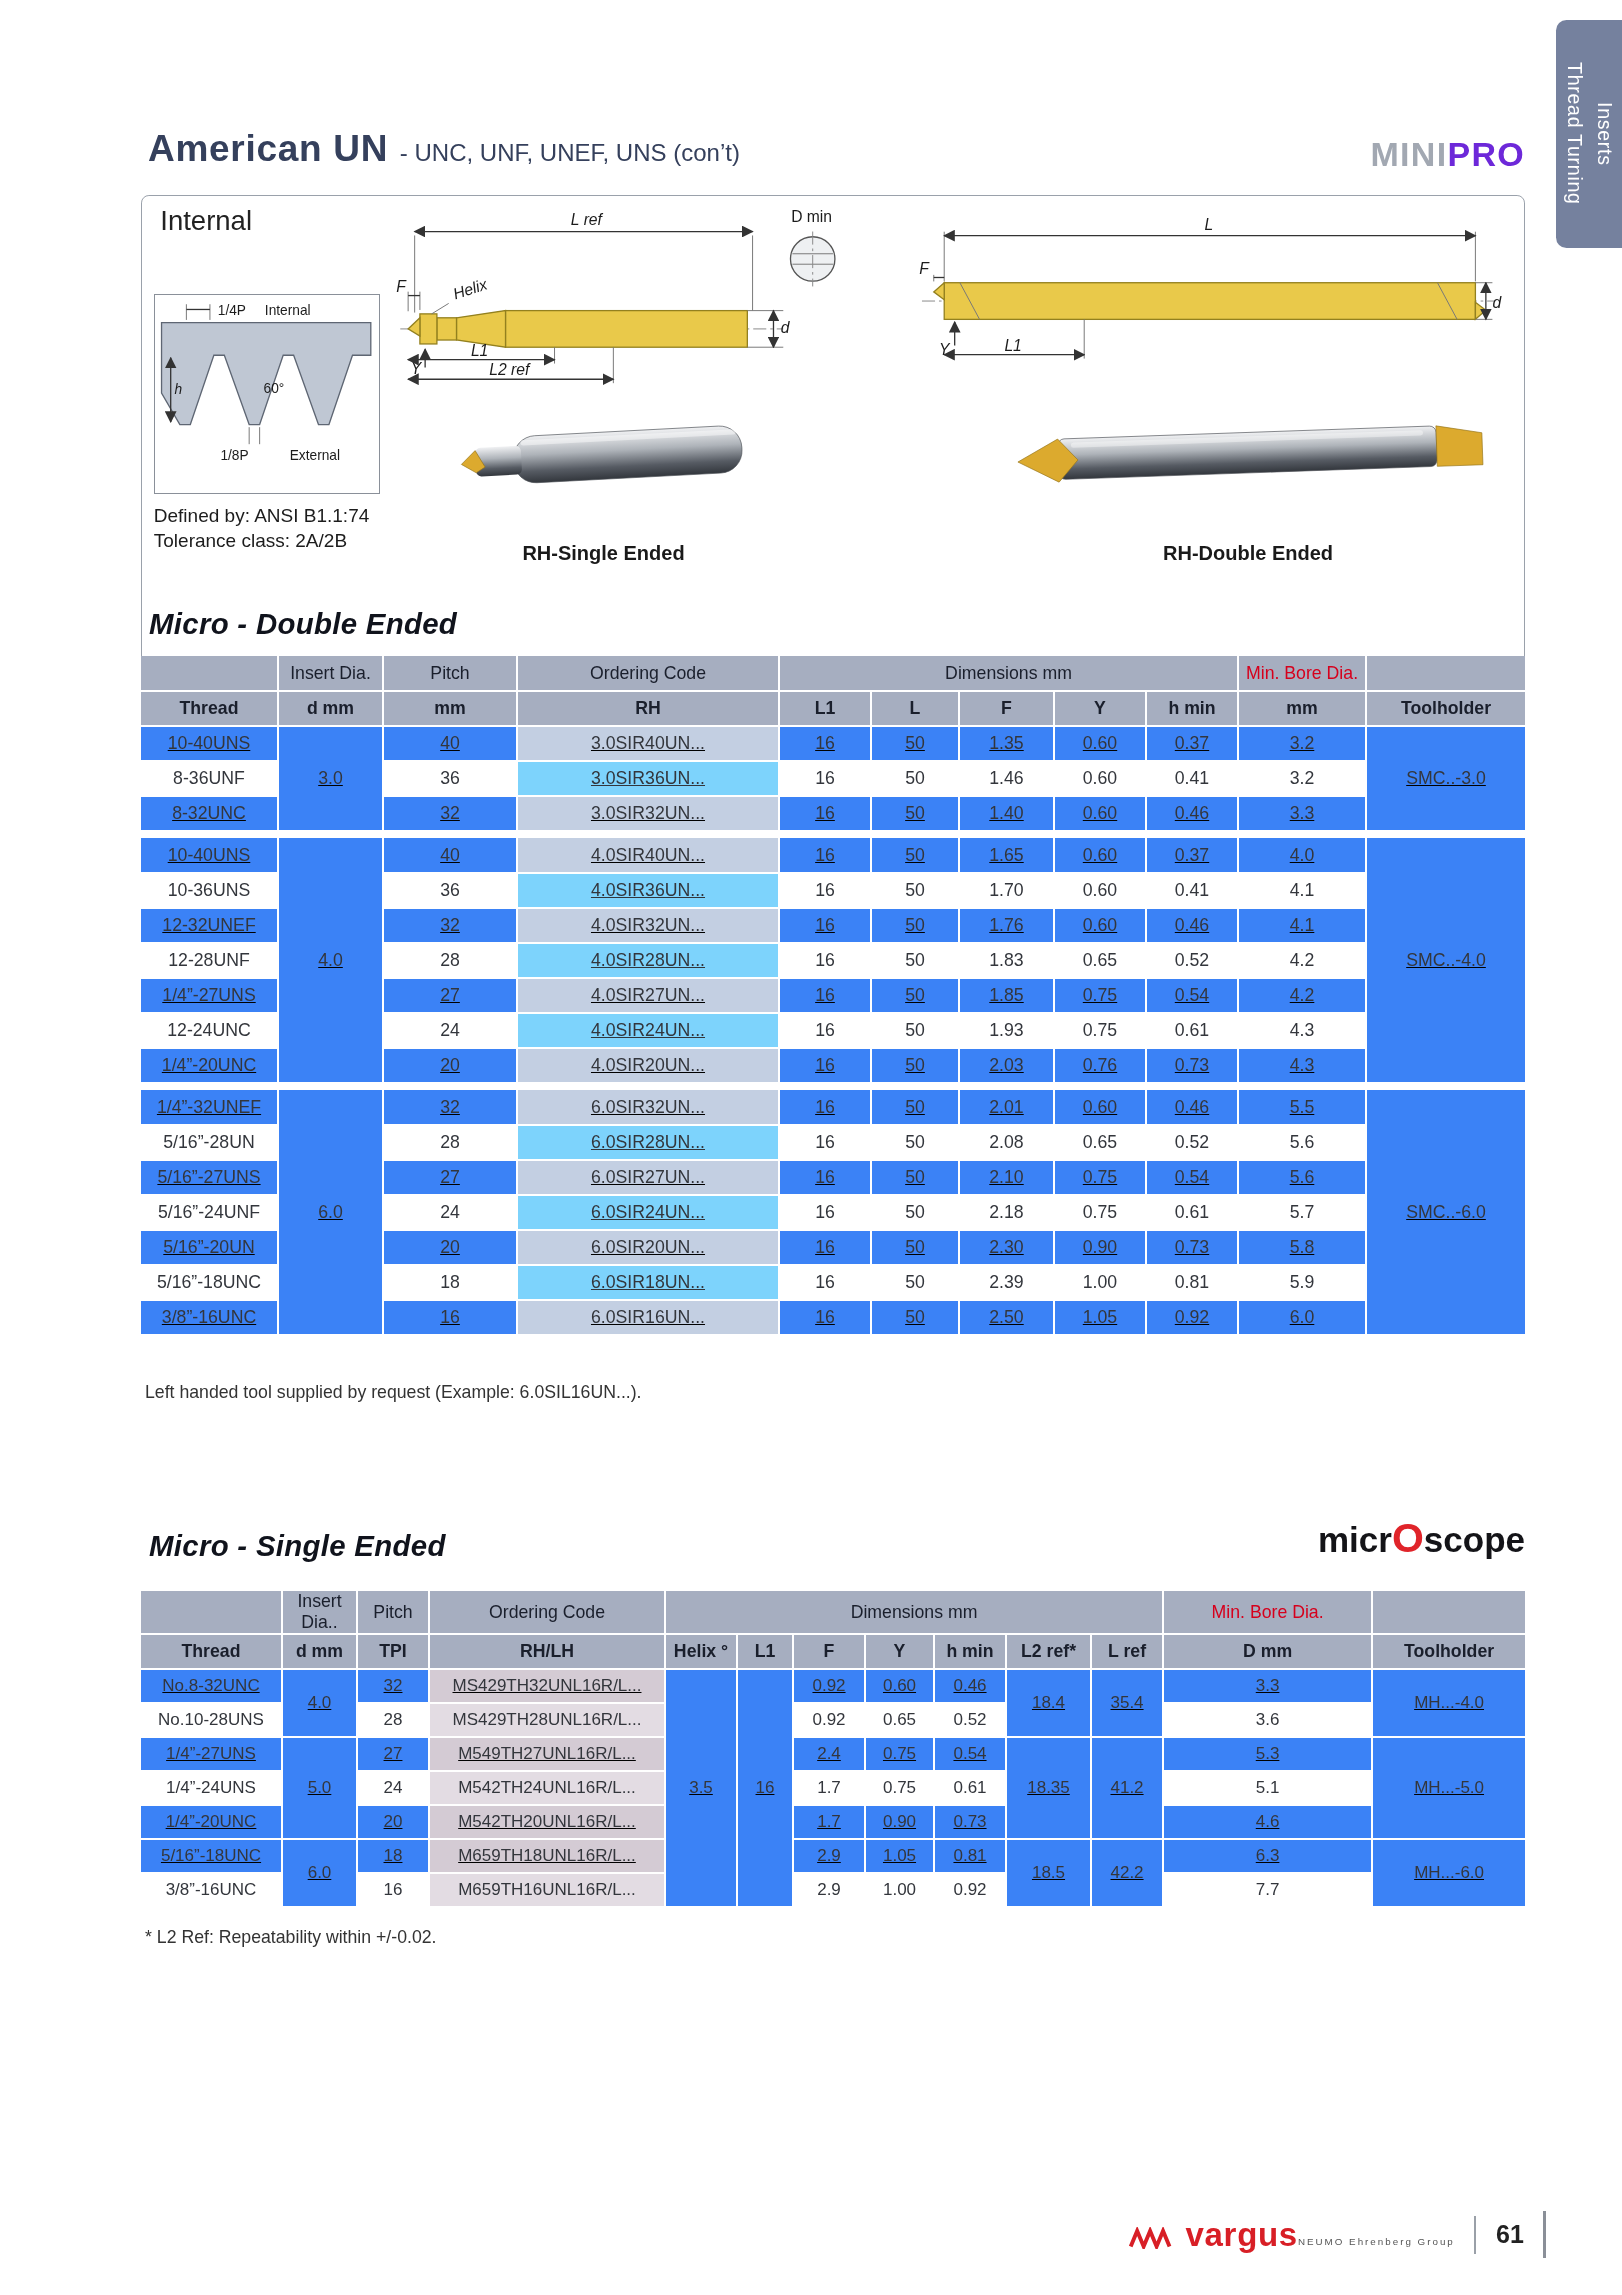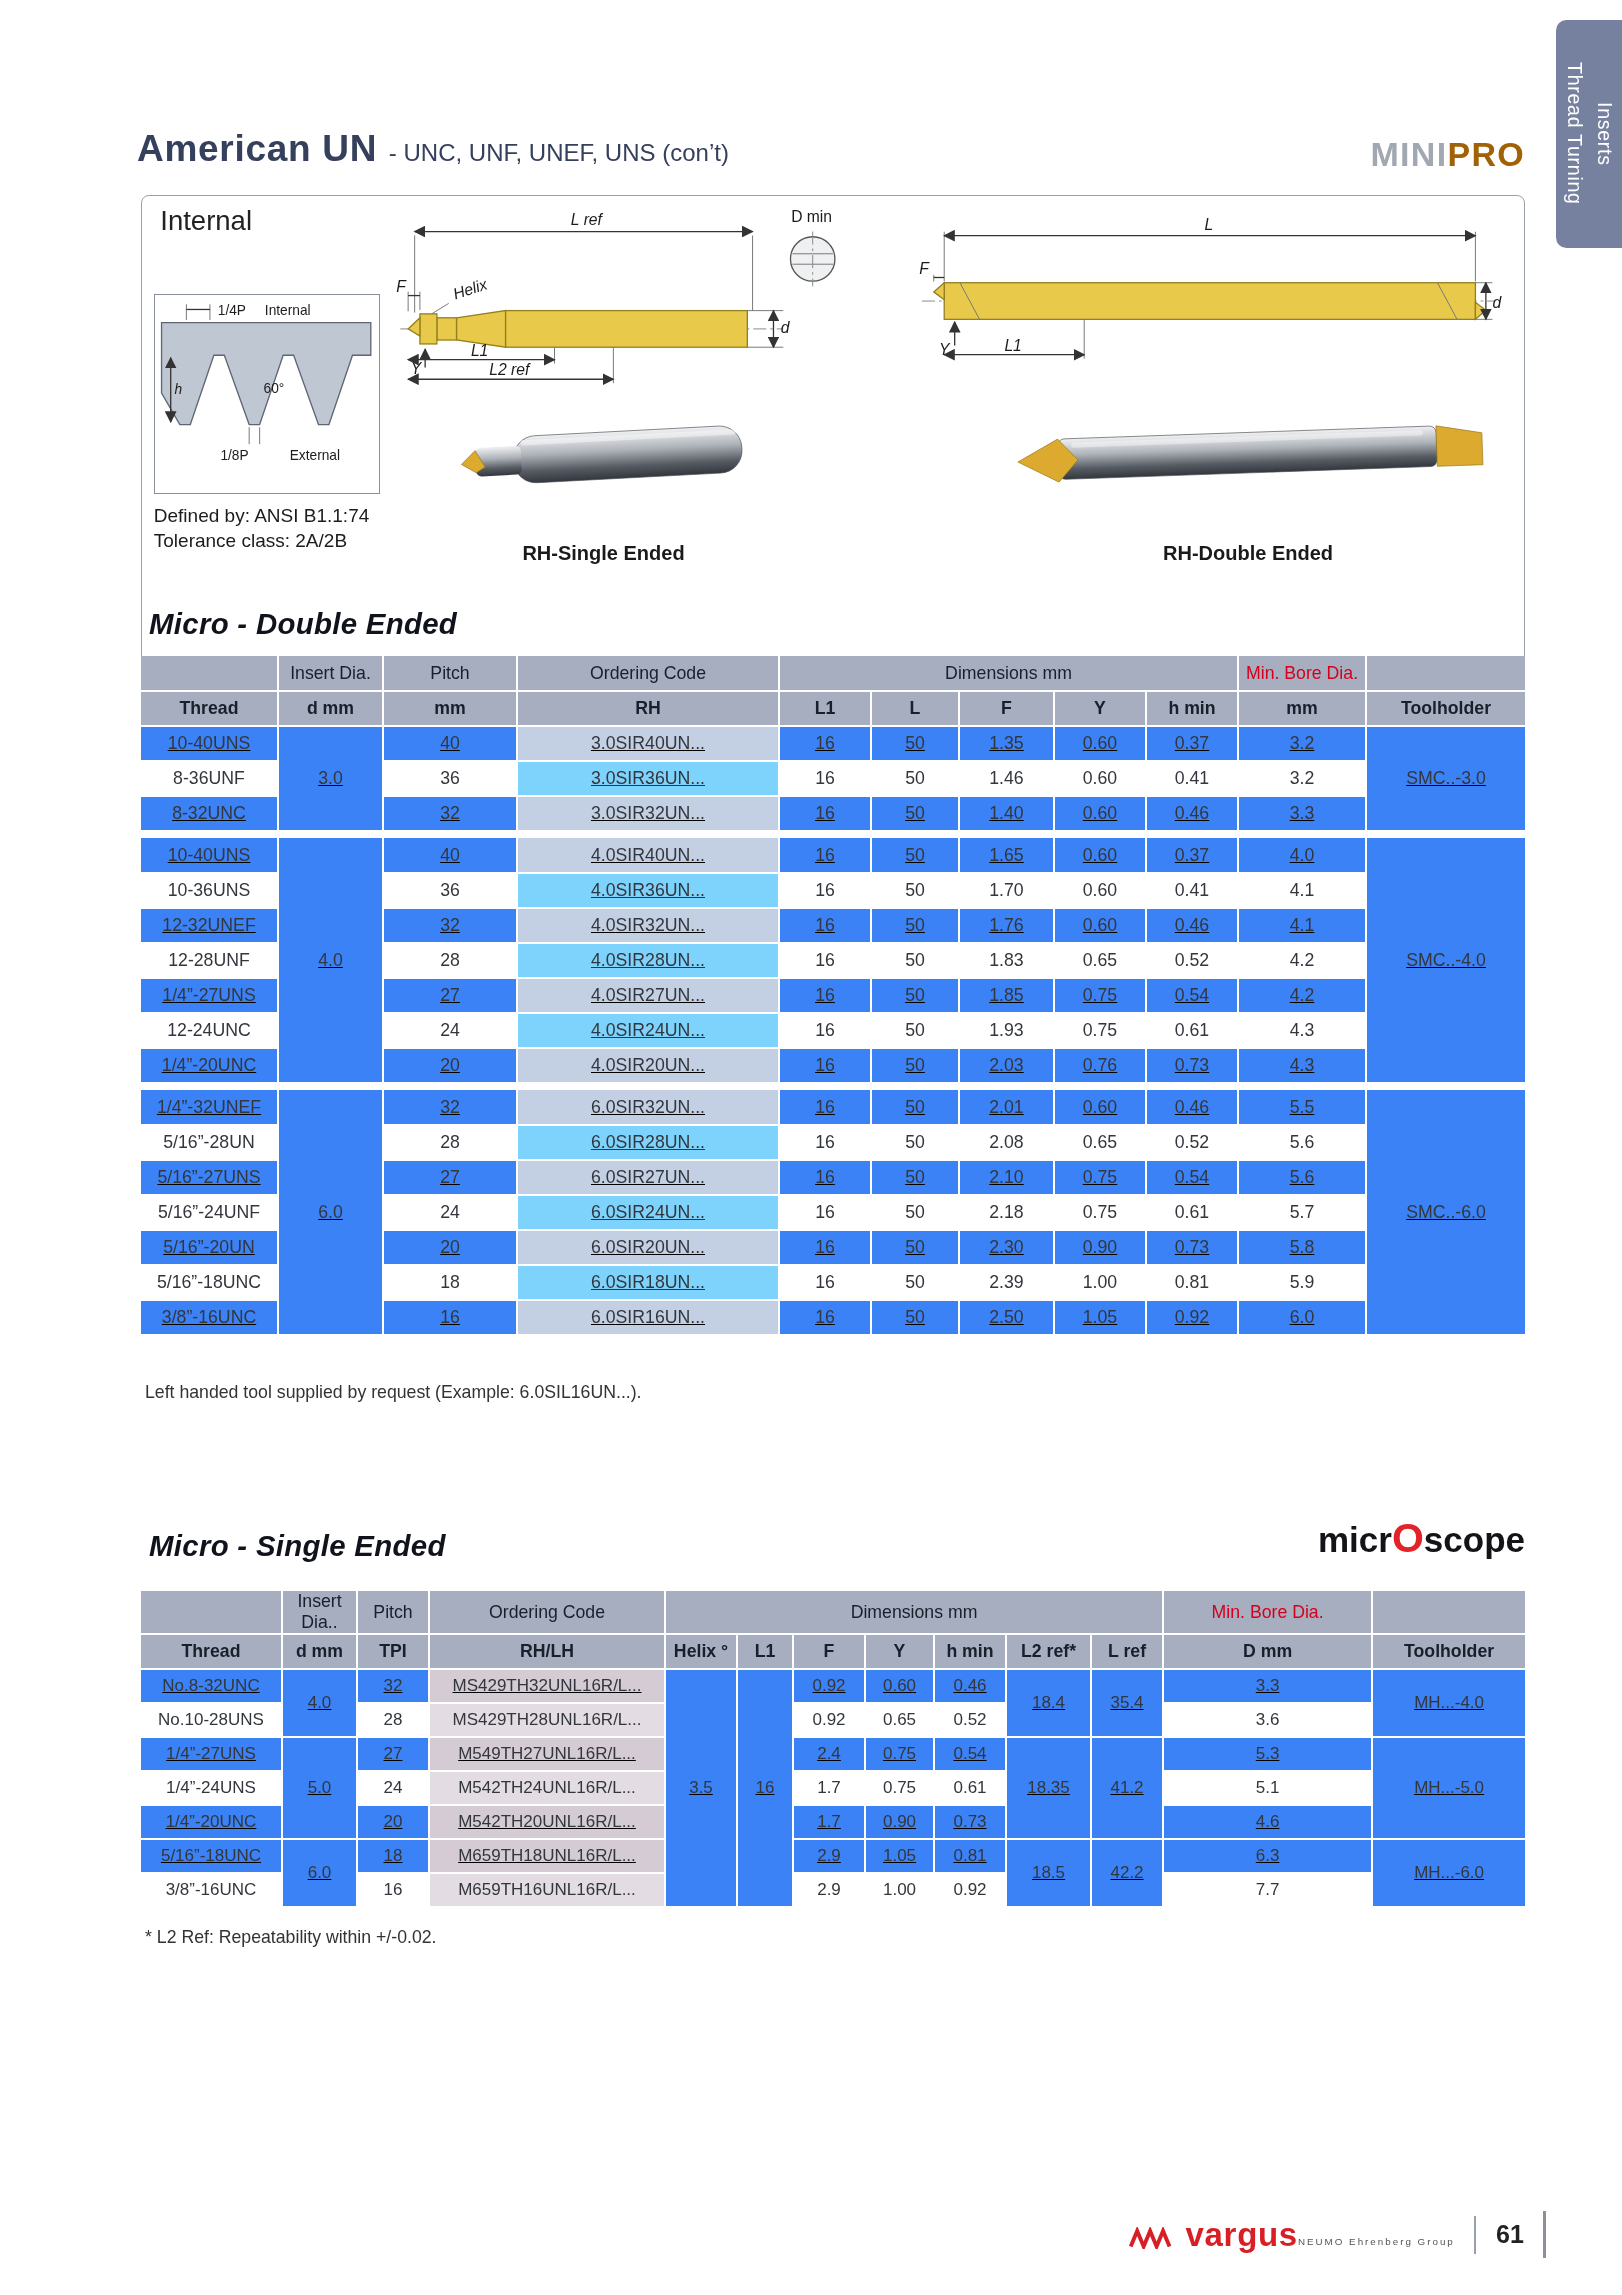--- a/index.html
+++ b/index.html
@@ -1,25 +1,25 @@
 <!DOCTYPE html>
 <html style="font-size:10.5px"><head>
 <meta charset="utf-8">
 <style>
   *{box-sizing:border-box;margin:0;padding:0;}
   html,body{width:1623px;}
   body{position:relative;height:2295px;background:#ffffff;font-family:"Liberation Sans",sans-serif;}
 
   
-  .title-row{position:absolute;left:137px;top:128px;display:flex;align-items:baseline;gap:11.8px;text-align:right;}
+  .title-row{position:absolute;left:148px;top:128px;display:flex;align-items:baseline;gap:11.8px;text-align:right;}
   .title{font-size:37px;font-weight:bold;color:#35405c;letter-spacing:0.7px;}
   .subtitle{font-size:24px;color:#35405c;}
   .brand{position:absolute;top:135px;right:98px;font-size:34px;font-weight:bold;letter-spacing:1.3px;}
   .brand .mini{color:#a2a8b2;}
-  .brand .pro{color:#a16207;}
+  .brand .pro{color:#6d28d9;}
   .side-tab{position:absolute;top:19.6px;right:0;width:67px;height:228px;background:#75819e;
     border-radius:10.5px 0 0 10.5px;display:flex;align-items:center;justify-content:center;}
   .side-tab-text{writing-mode:vertical-lr;color:#fff;font-size:19.6px;text-align:center;line-height:1.55;letter-spacing:0.7px;}
 
   
   .internal{position:absolute;left:141px;top:195px;width:1384px;height:486px;border:1.3px solid #9aa1ab;border-radius:7.9px;}
   .internal-title{position:absolute;left:18.3px;top:9.2px;font-size:27.5px;color:#222;}
   .profile-box{position:absolute;left:11.8px;top:98px;width:226px;height:200px;border:1.3px solid #8a9099;background:#fff;}
   .defined{position:absolute;left:11.8px;top:309px;font-size:19px;color:#1c1c1c;}
   .tolerance{position:absolute;left:11.8px;top:334px;font-size:19px;color:#1c1c1c;}

